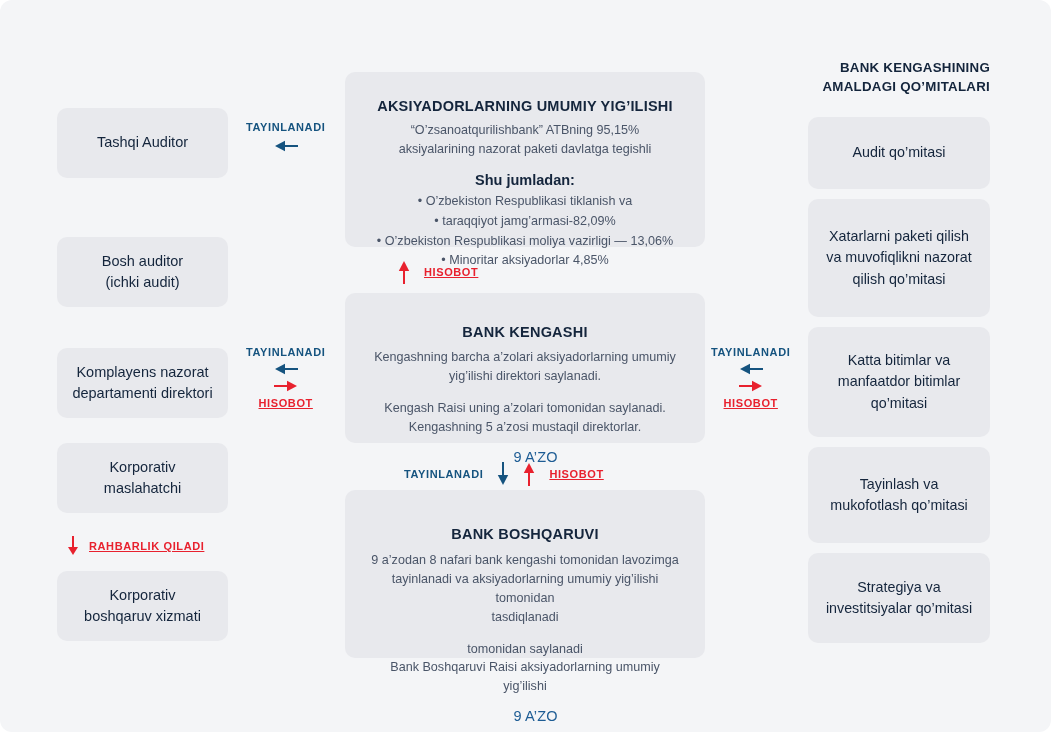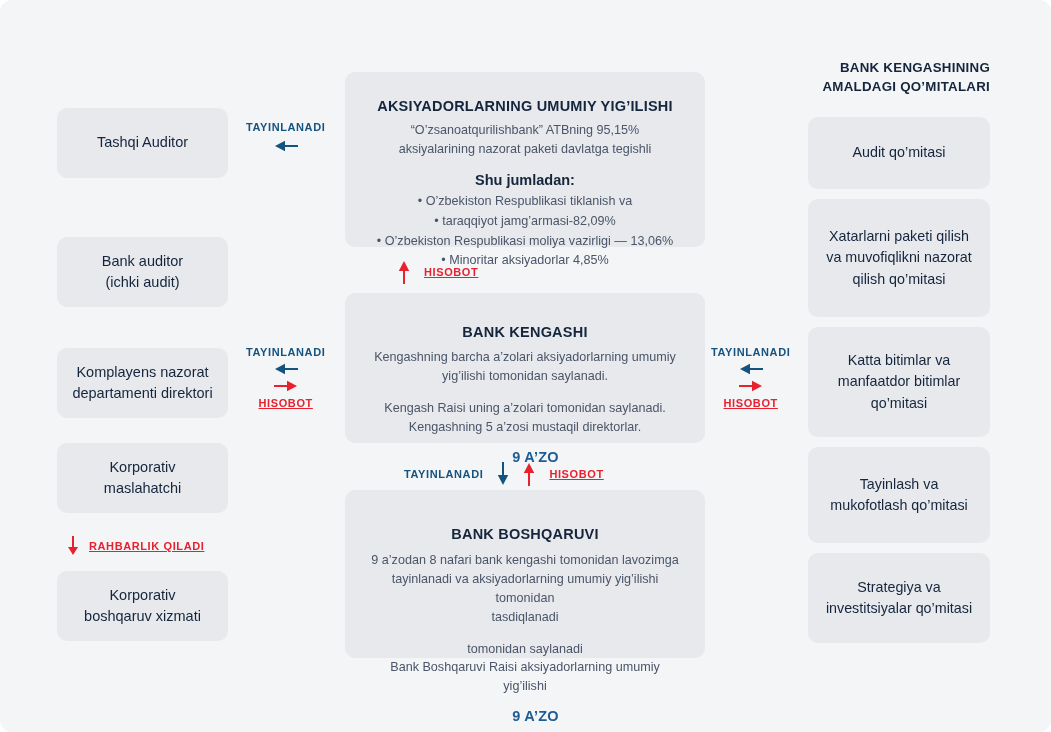--- a/index.html
+++ b/index.html
@@ -91,21 +91,21 @@
     font-size: 12.6px;
     line-height: 1.58;
     color: #4a5568;
     text-align: center;
     list-style: none;
   }
   .c-list li::before { content: "\2022\00a0 "; }
 
   .c-count {
     font-size: 14.5px;
-    font-weight: 700;
+    font-weight: 400;
     color: #1d5c94;
     margin-top: 12px;
     text-align: center;
     letter-spacing: .01em;
     padding-left: 21px;
   }
   .c-gap { height: 13px; }
 
   
   #right-header {
@@ -179,21 +179,21 @@
 </head>
 <body>
 
 <div id="page">
 
   <div class="card left-card" id="left-1">
     <span class="line">Tashqi Auditor</span>
   </div>
 
   <div class="card left-card" id="left-2">
-    <span class="line">Bank auditor</span>
+    <span class="line">Bosh auditor</span>
     <span class="line">(ichki audit)</span>
   </div>
 
   <div class="card left-card" id="left-3">
     <span class="line">Komplayens nazorat</span>
     <span class="line">departamenti direktori</span>
   </div>
 
   <div class="card left-card" id="left-4">
     <span class="line">Korporativ</span>
@@ -217,21 +217,21 @@
       <li>taraqqiyot jamg’armasi-82,09%</li>
       <li>O’zbekiston Respublikasi moliya vazirligi — 13,06%</li>
       <li>Minoritar aksiyadorlar 4,85%</li>
     </ul>
   </div>
 
   <div class="card center-card" id="center-2">
     <div class="c-title">BANK KENGASHI</div>
     <div class="c-body">
       <div>Kengashning barcha a’zolari aksiyadorlarning umumiy</div>
-      <div>yig’ilishi tomonidan saylanadi.</div>
+      <div>yig’ilishi direktori saylanadi.</div>
       <div class="c-gap"></div>
       <div>Kengash Raisi uning a’zolari tomonidan saylanadi.</div>
       <div>Kengashning 5 a’zosi mustaqil direktorlar.</div>
     </div>
     <div class="c-count">9 A’ZO</div>
   </div>
 
   <div class="card center-card" id="center-3">
     <div class="c-title">BANK BOSHQARUVI</div>
     <div class="c-body">

